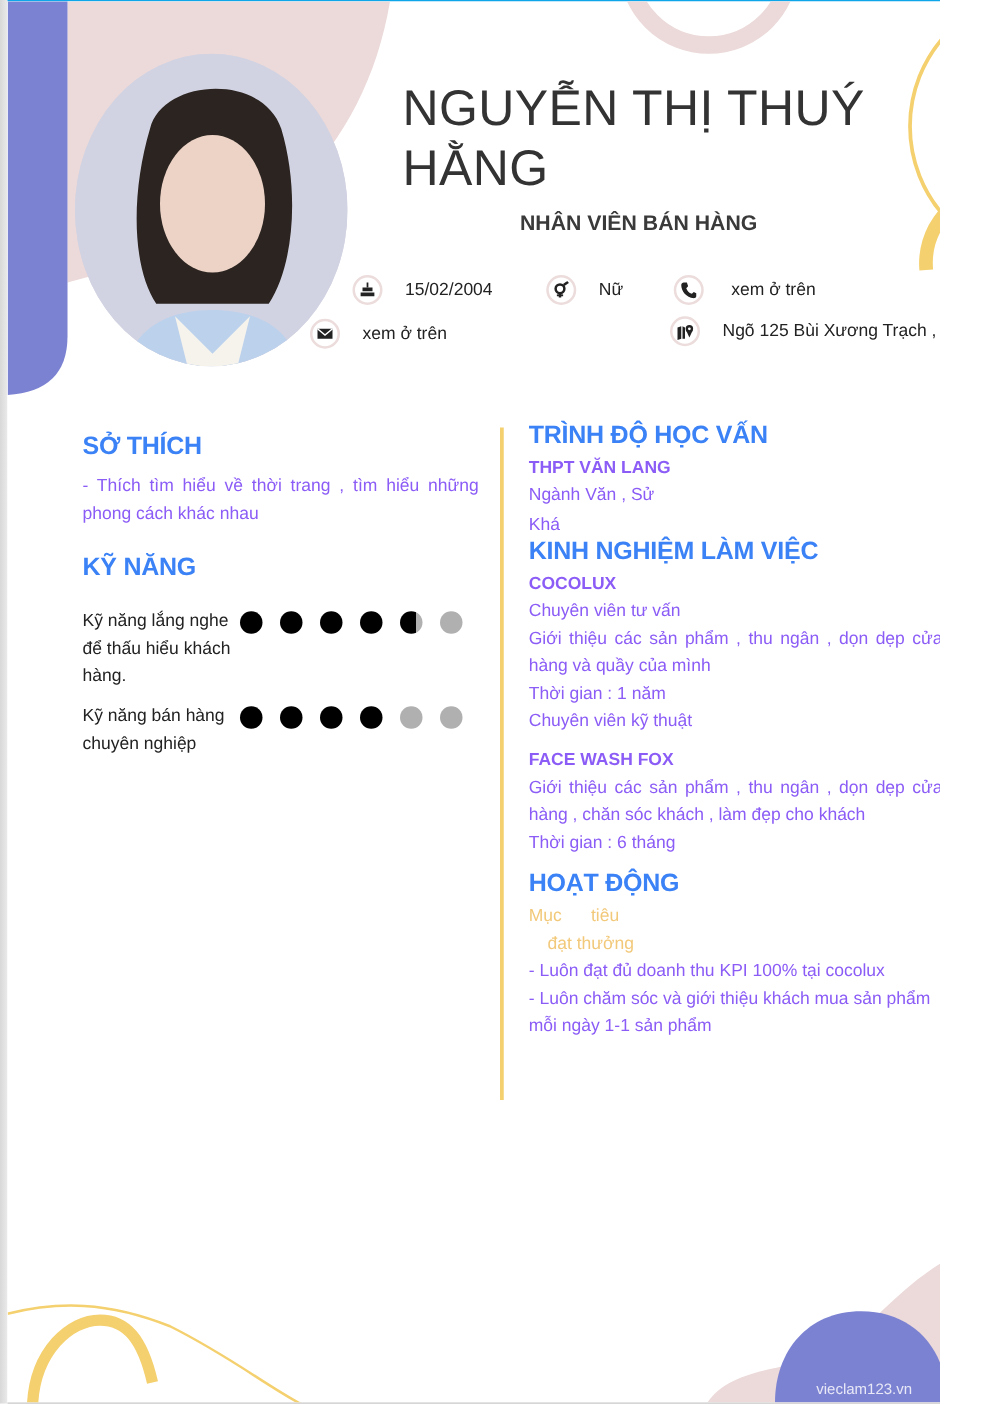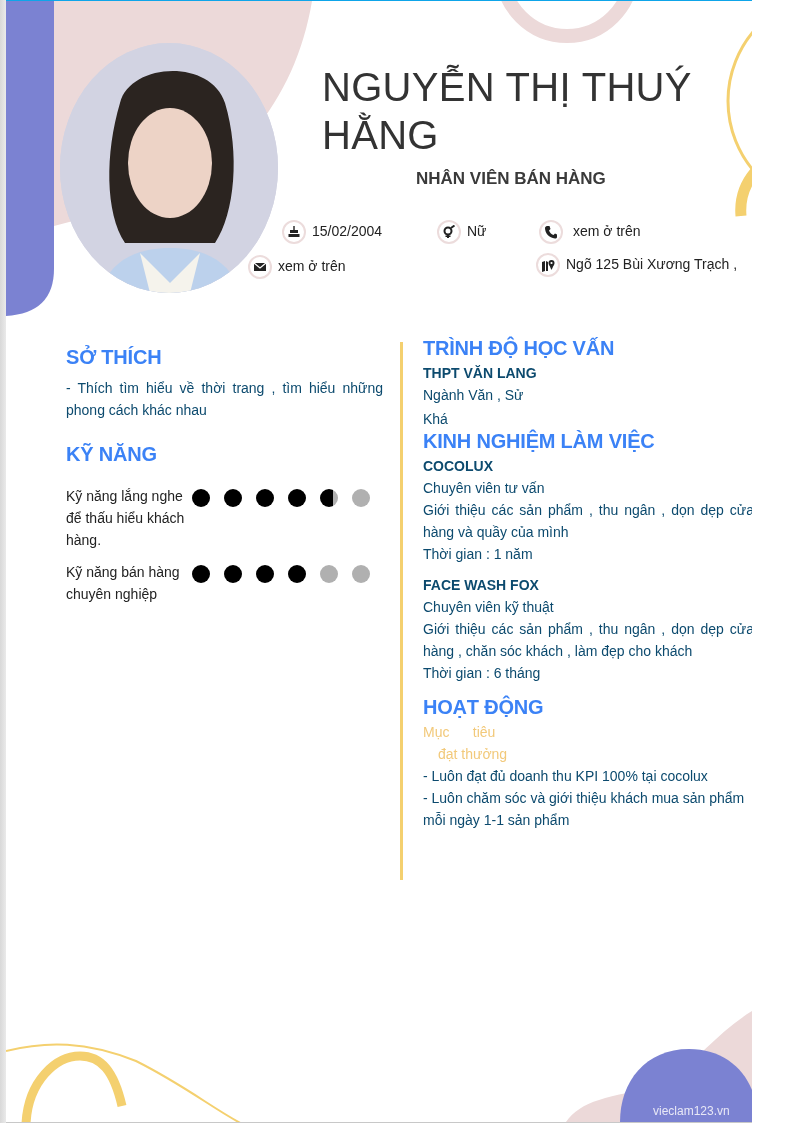--- a/index.html
+++ b/index.html
@@ -3,26 +3,26 @@
 <meta charset="utf-8">
 <style>
   html,body{margin:0;padding:0;}
   body{width:785px;height:1123px;position:relative;overflow:hidden;background:#fff;font-family:"Liberation Sans",sans-serif;color:#222;}
   .page{position:absolute;left:6px;top:0;width:746px;height:1121px;background:#fff;overflow:hidden;border-top:1px solid #0ea5e9;border-bottom:2px solid #c8c8c8;}
   .shadow-left{position:absolute;left:0;top:0;width:6px;height:1123px;background:linear-gradient(to right,#d8d8d8,#eaeaea);}
   .deco{position:absolute;pointer-events:none;}
   .abs{position:absolute;}
   .name{left:316px;top:62px;width:400px;font-size:40px;line-height:48px;color:#333;font-weight:normal;letter-spacing:0.3px;}
   .job{left:410px;top:168px;font-size:17px;font-weight:bold;color:#3a3a3a;}
-  .info{display:flex;align-items:flex-start;font-size:14px;color:#222;}
+  .info{display:flex;align-items:flex-start;font-size:14px;color:#222;gap:12px;}
   .ico{width:24px;height:24px;border-radius:50%;border:2px solid #ecdcdc;background:#fff;display:flex;align-items:center;justify-content:center;margin-right:6px;flex:none;box-sizing:border-box;}
   .ico svg{width:14px;height:14px;}
   .info span{line-height:22px;}
   h2{margin:0;font-size:20px;font-weight:bold;color:#3b82f6;letter-spacing:-0.2px;}
-  .txt{font-size:14px;line-height:22px;color:#0c4a6e;}
+  .txt{font-size:14px;line-height:22px;color:#8b5cf6;}
   .just{text-align:justify;}
   .bold{font-weight:bold;}
   .skill{display:flex;align-items:flex-start;}
   .skill .lbl{width:126px;font-size:14px;line-height:22px;}
   .dots{display:flex;gap:14px;margin-top:4px;}
   .dot{width:18px;height:18px;border-radius:50%;background:#b0b0b0;}
   .dot.on{background:#000;}
   .dot.half{background:linear-gradient(to right,#000 0,#000 70%,#b0b0b0 70%);}
   .vline{left:394px;top:341px;width:3px;height:538px;background:#f4d06f;}
   .gold{color:#f2c97a;}
@@ -155,22 +155,22 @@
     <div class="txt bold" style="margin-top:2px;">THPT VĂN LANG</div>
     <div class="txt">Ngành Văn , Sử</div>
     <div class="txt" style="margin-top:2px;">Khá</div>
 
     <h2 style="">KINH NGHIỆM LÀM VIỆC</h2>
     <div class="txt bold" style="margin-top:2px;">COCOLUX</div>
     <div class="txt">Chuyên viên tư vấn</div>
     <div class="txt just">Giới thiệu các sản phẩm , thu ngân , dọn dẹp cửa hàng và quầy của mình</div>
     <div class="txt">Thời gian : 1 năm</div>
 
+    <div class="txt">Chuyên viên kỹ thuật</div>
     <div class="txt bold" style="margin-top:9px;">FACE WASH FOX</div>
-    <div class="txt">Chuyên viên kỹ thuật</div>
     <div class="txt just">Giới thiệu các sản phẩm , thu ngân , dọn dẹp cửa hàng , chăn sóc khách , làm đẹp cho khách</div>
     <div class="txt">Thời gian : 6 tháng</div>
 
     <h2 style="margin-top:12px;">HOẠT ĐỘNG</h2>
     <div class="txt gold" style="margin-left:0;margin-top:2px;white-space:pre;">Mục      tiêu</div>
     <div class="txt gold" style="margin-left:15px;">đạt thưởng</div>
     <div class="txt">- Luôn đạt đủ doanh thu KPI 100% tại cocolux</div>
     <div class="txt">- Luôn chăm sóc và giới thiệu khách mua sản phẩm mỗi ngày 1-1 sản phẩm</div>
   </div>
 

